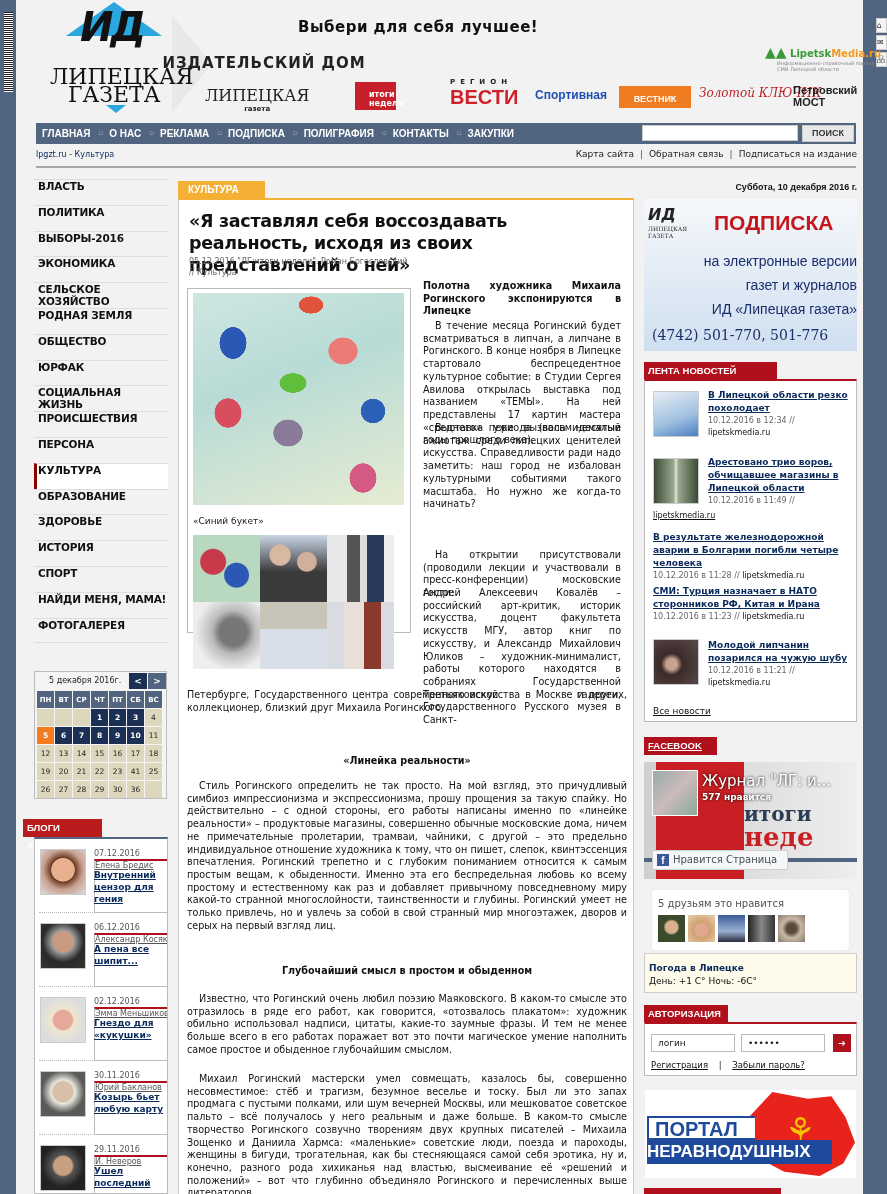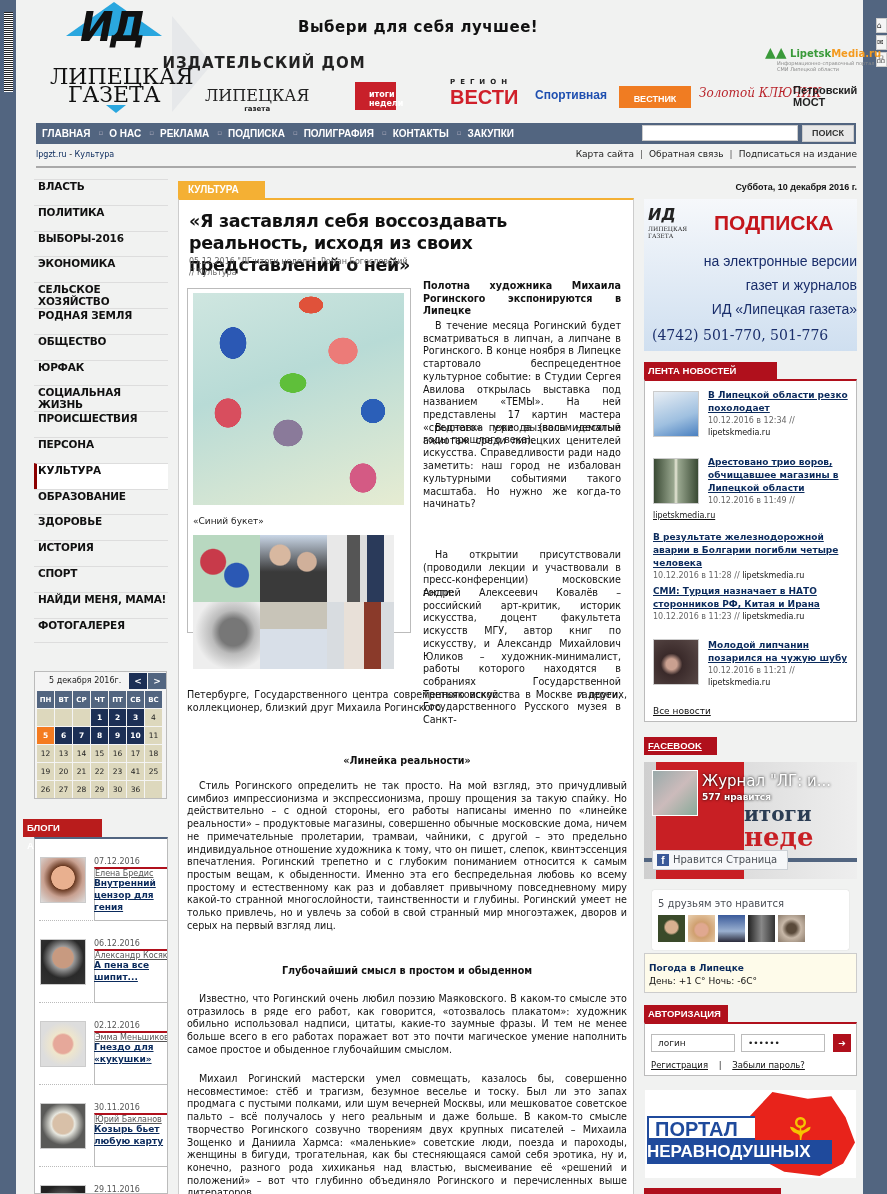--- a/index.html
+++ b/index.html
@@ -47,21 +47,21 @@
 .cal .prev{left:94px;background:#1c2f55}
 .cal .next{left:113px;background:#526580}
 .cal table{border-collapse:separate;border-spacing:1px;margin-left:1px}
 .cal td{width:17px;height:17px;text-align:center;font:7.5px "DejaVu Sans",sans-serif;background:#ddd8bd;color:#222}
 .cal th{width:17px;height:17px;font:bold 7px "DejaVu Sans",sans-serif;background:#526580;color:#fff}
 .cal td.ev{background:#1c2f55;color:#fff;font-weight:bold}
 .cal td.today{background:#f47b20;color:#fff;font-weight:bold}
 .cal td.empty{background:#ddd8bd}
 .blogs-h{position:absolute;left:23px;top:819px;width:79px;height:18px;background:#b91c1c;color:#fff;font:bold 9.5px "Liberation Sans",sans-serif;line-height:18px;padding-left:4px}
 .blogs{position:absolute;left:34px;top:837px;width:134px;height:357px;border:1px solid #bbb;border-top:2px solid #526580;background:#fff;overflow:hidden}
-.blog{position:relative;height:74px;border-bottom:1px dotted #bbb;margin:8px 4px}
+.blog{position:relative;height:74px;border-bottom:1px dotted #bbb;margin:0 4px}
 .blog .ph{position:absolute;left:1px;top:10px;width:46px;height:46px;border:1px solid #ccc;background:#888}
 .blog .date{position:absolute;left:55px;top:10px;font-size:8px;color:#555}
 .blog .auth{position:absolute;left:55px;top:20px;font-size:8px;color:#555;text-decoration:underline}
 .blog .ttl{position:absolute;left:55px;top:30px;width:75px;font:bold 9px "DejaVu Sans",sans-serif;color:#0a2a5c;text-decoration:underline;line-height:12px}
 
 .tab-k{position:absolute;left:178px;top:181px;width:87px;height:17px;background:#f4b034;color:#fff;font:bold 10px "Liberation Sans",sans-serif;line-height:17px;padding-left:10px}
 .art{position:absolute;left:178px;top:198px;width:456px;height:1000px;background:#fff;border:1px solid #ccc;border-top:2px solid #f4b034}
 .art h1{position:absolute;left:10px;top:10px;width:440px;font:bold 17.5px "DejaVu Sans",sans-serif;line-height:22px;color:#111;letter-spacing:-0.3px}
 .meta{position:absolute;left:10px;top:56px;font-size:8px;color:#666;line-height:11px}
 .figbox{position:absolute;left:8px;top:88px;width:224px;height:345px;border:1px solid #bbb;background:#fff}

